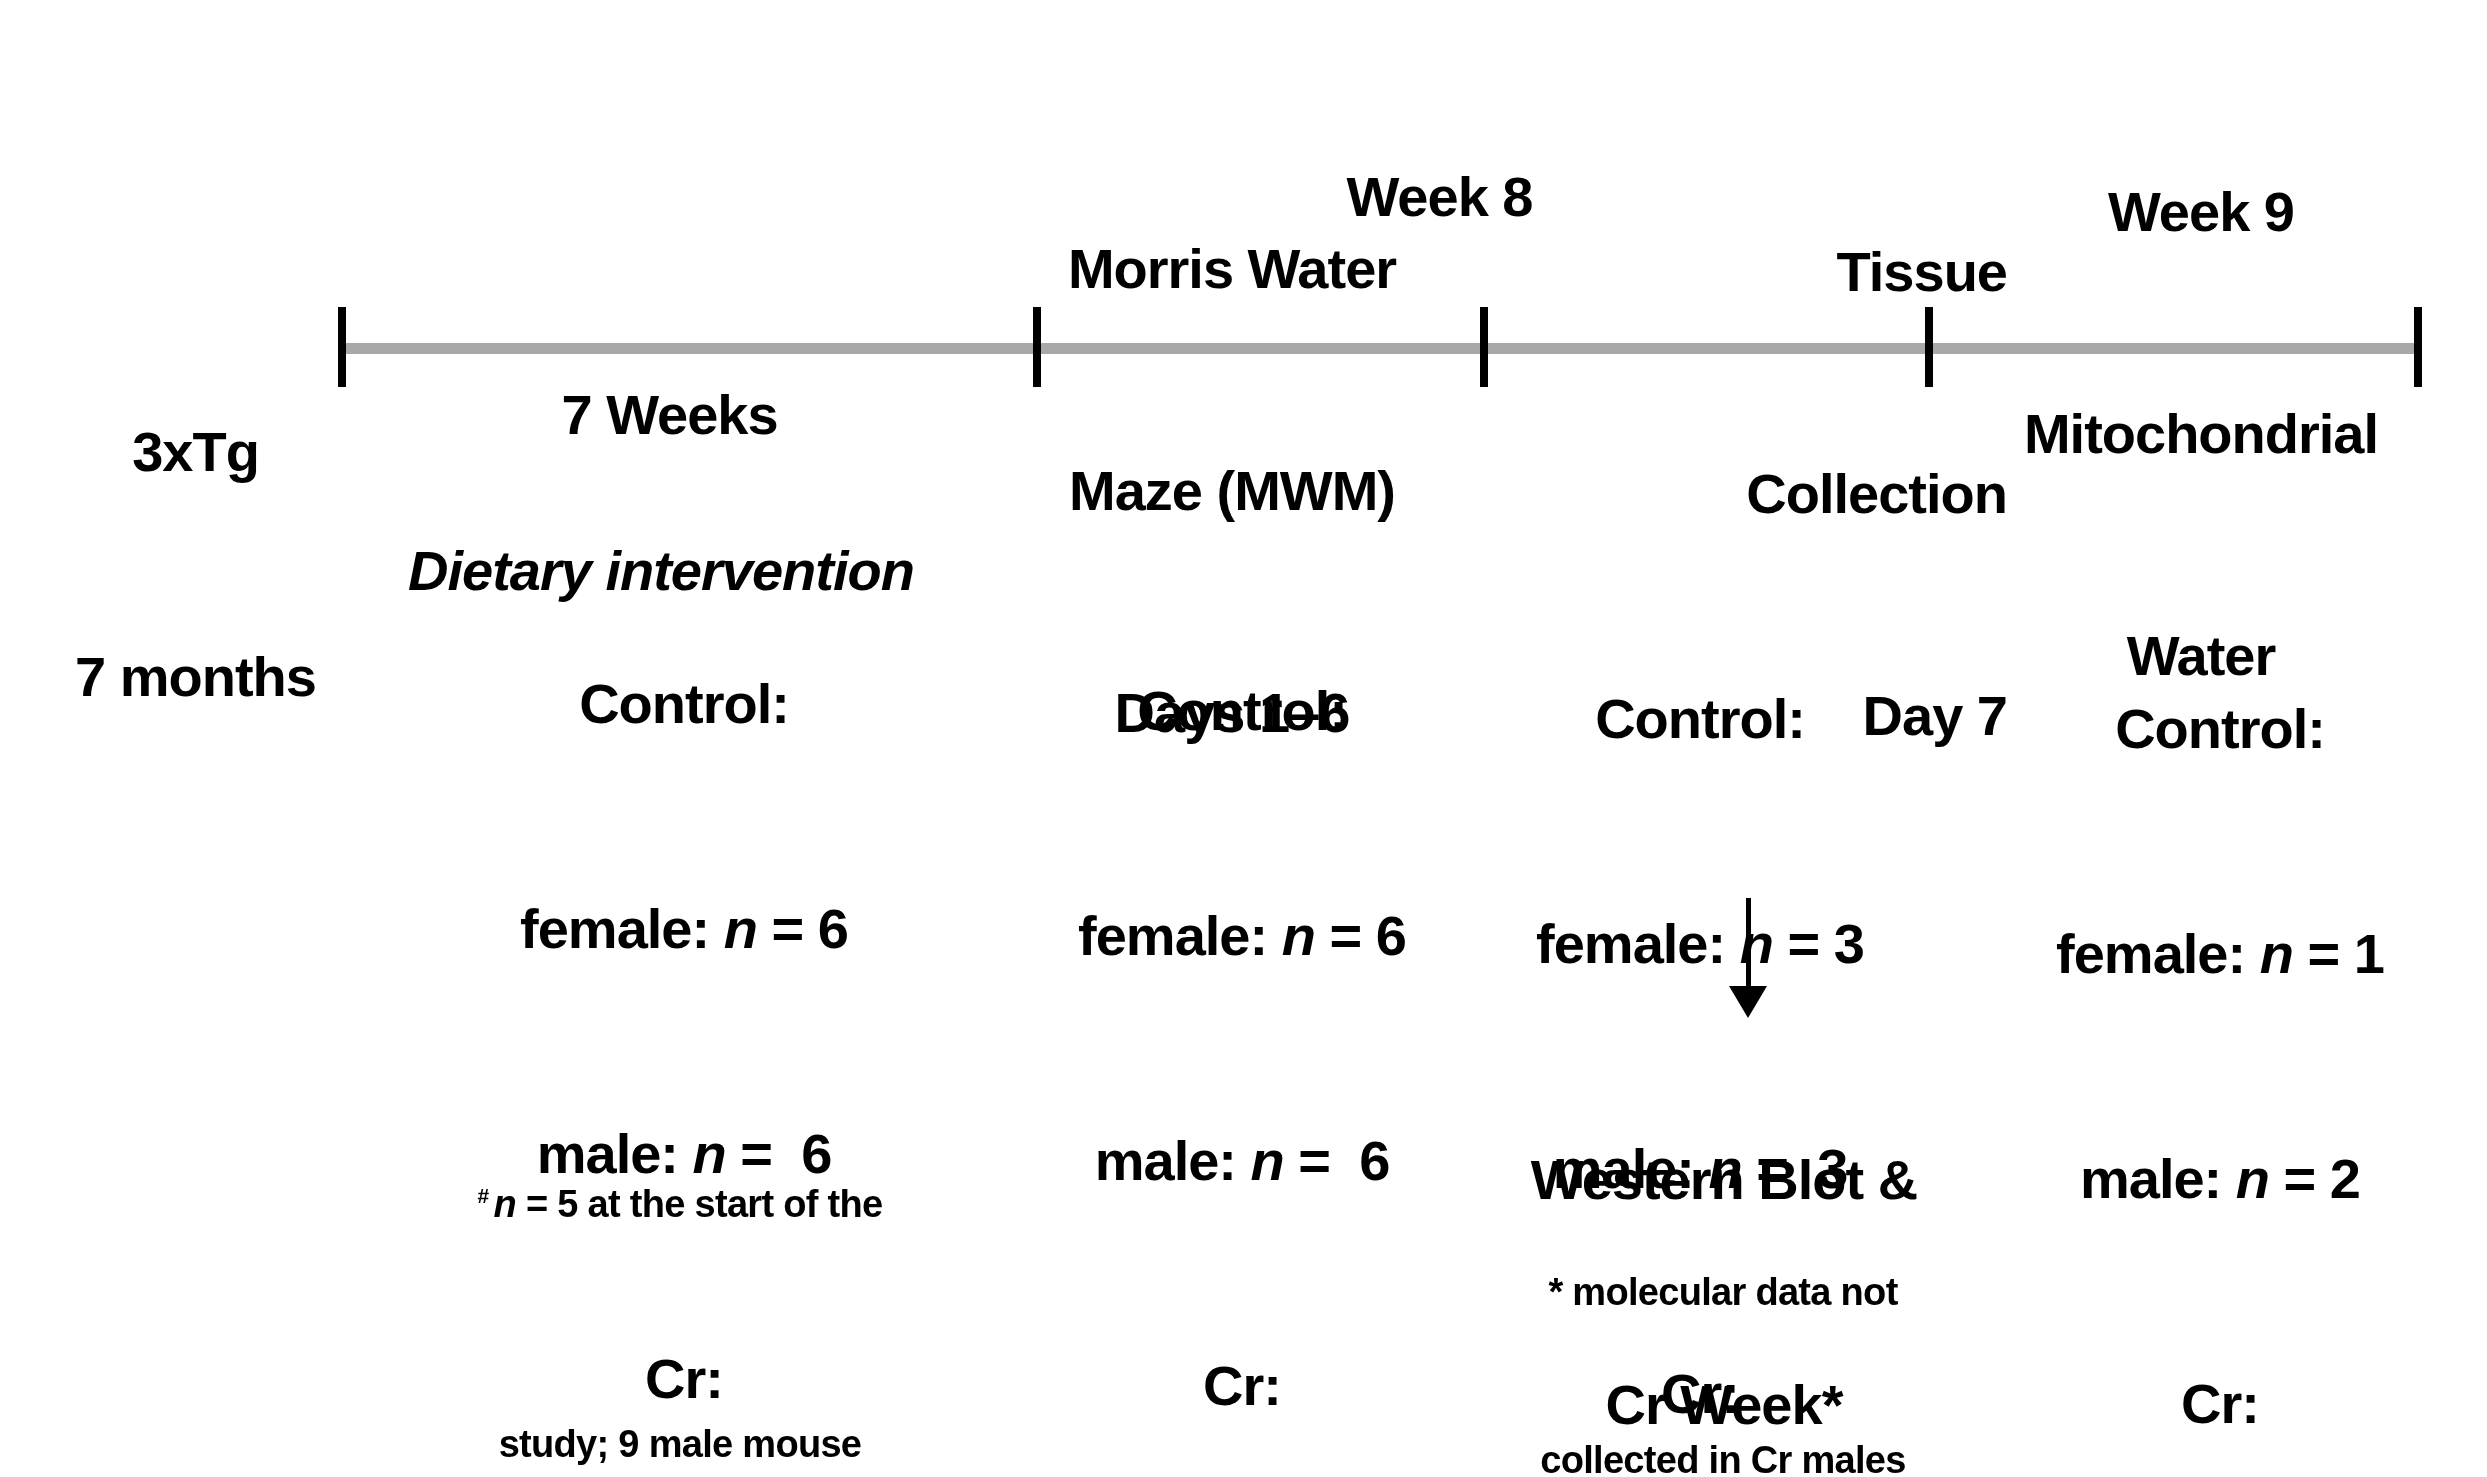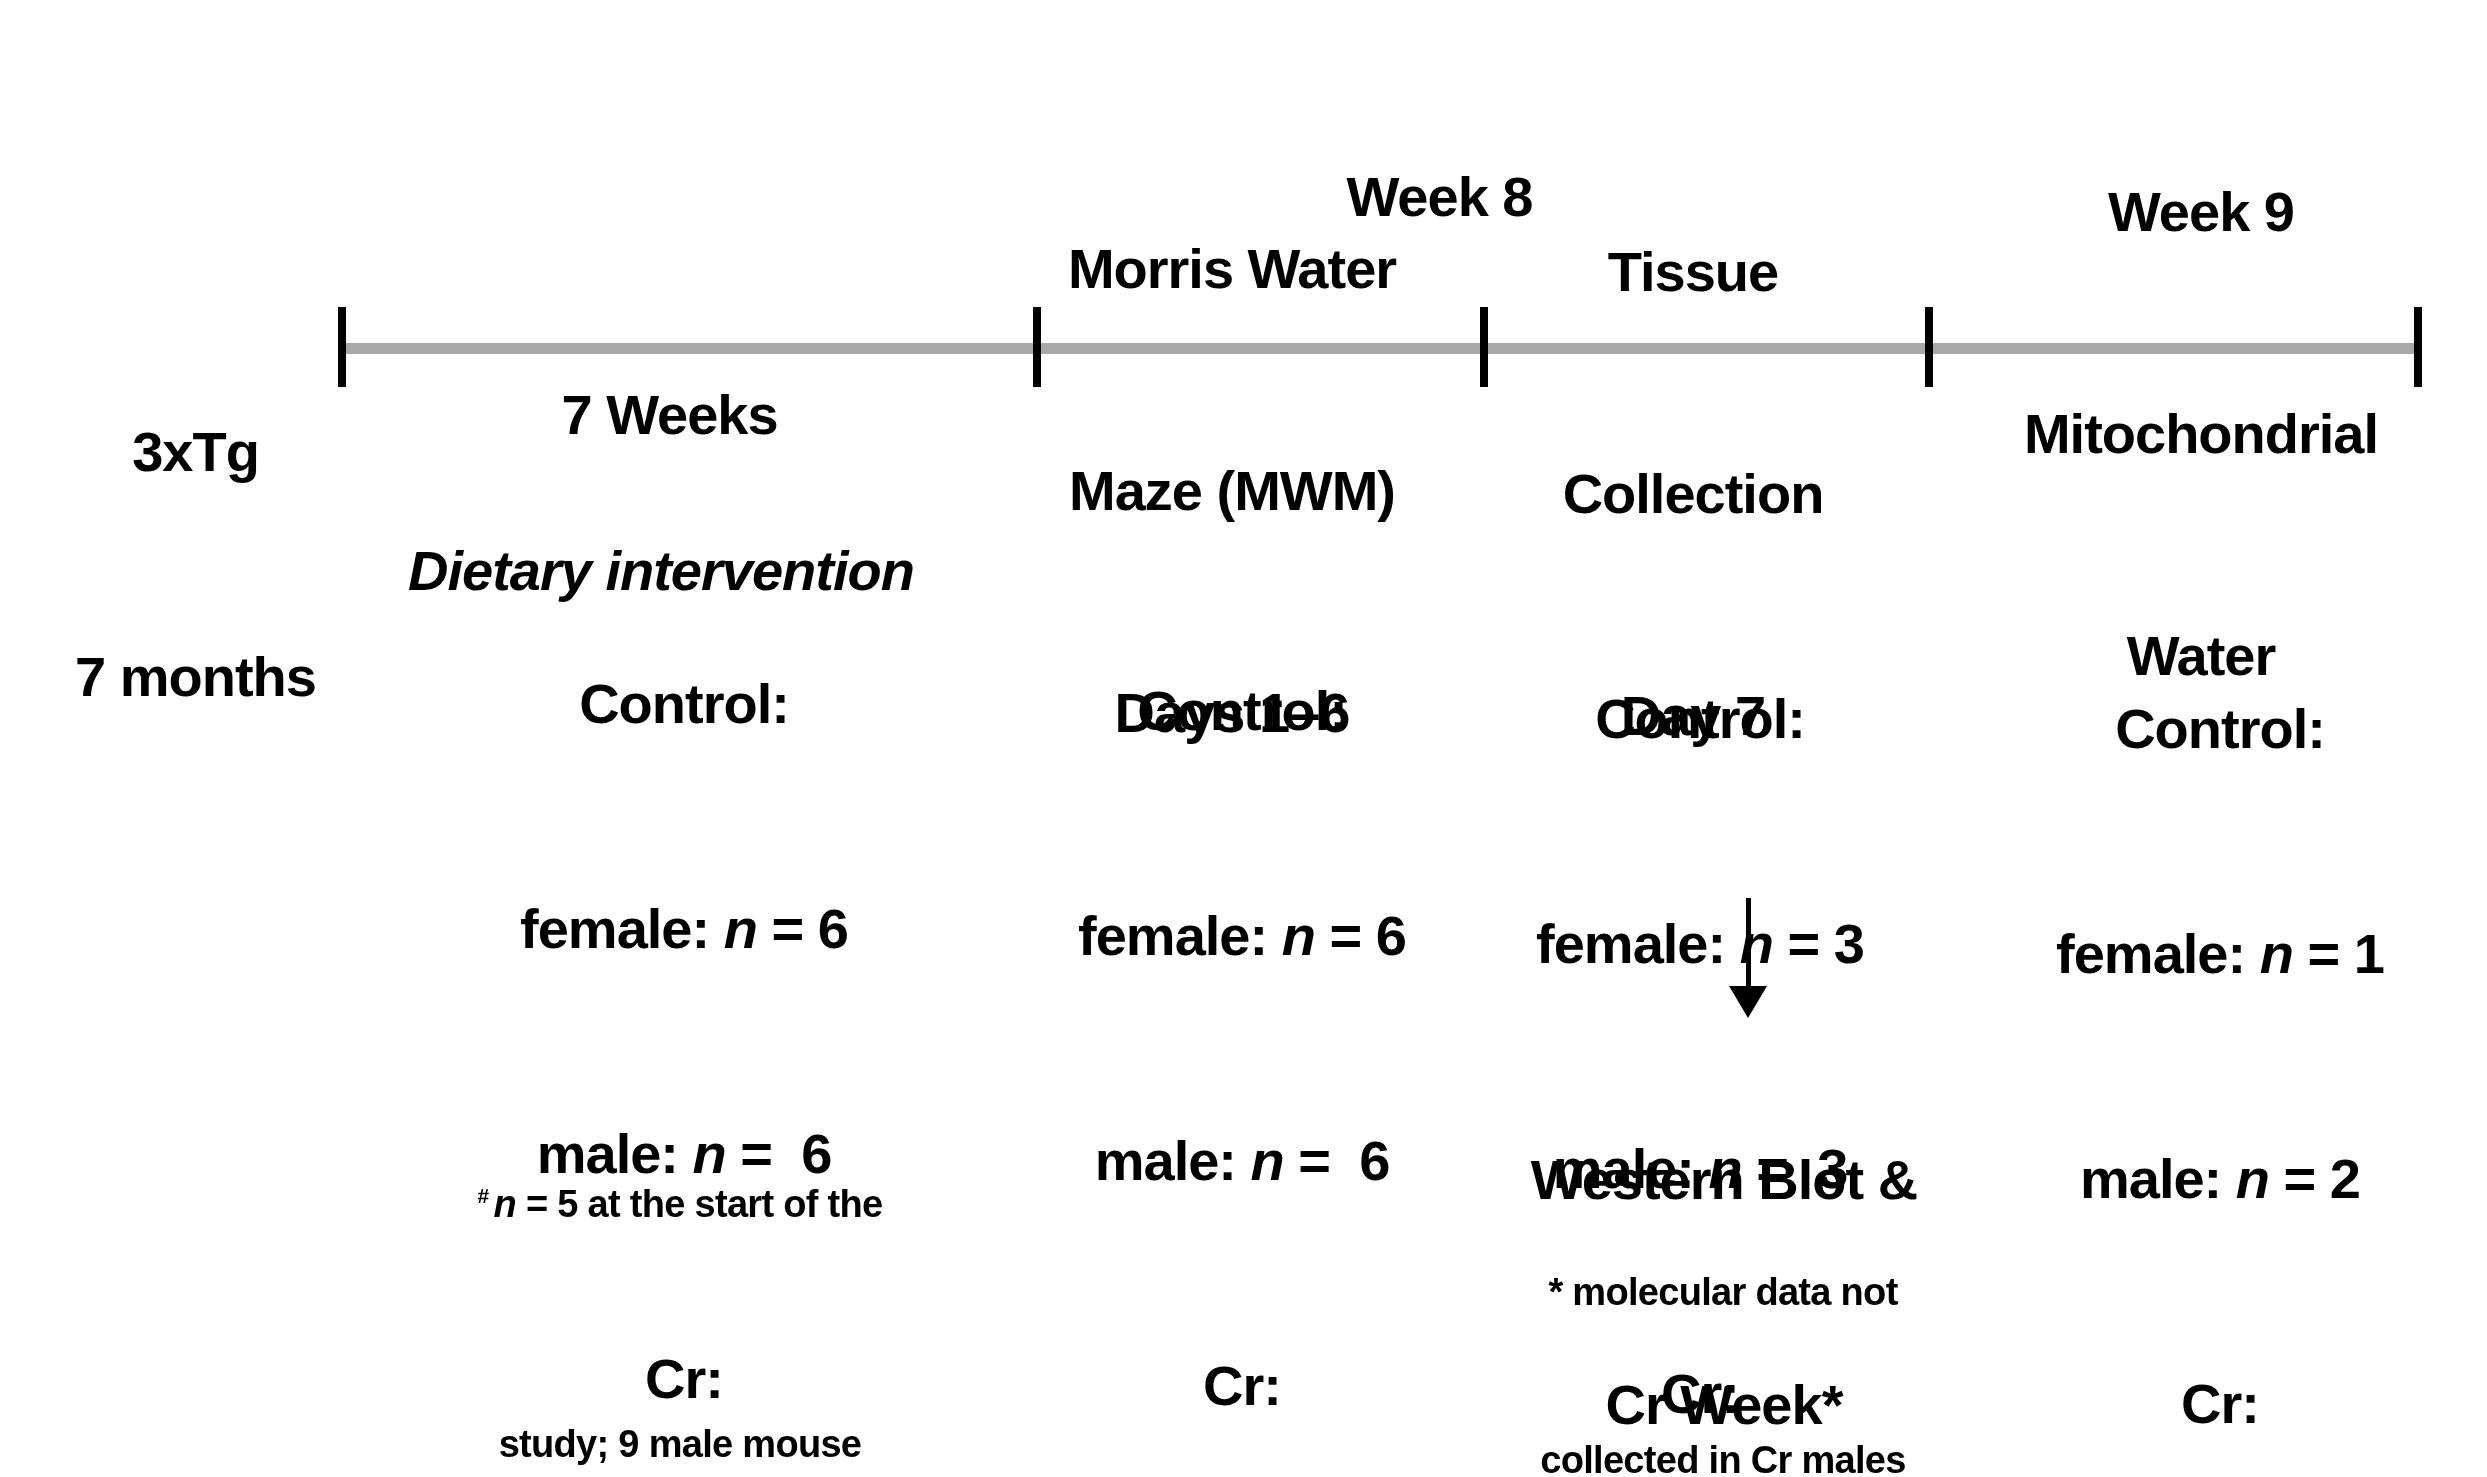--- a/index.html
+++ b/index.html
@@ -65,21 +65,21 @@
   <div class="block b80 head" style="left:460px; top:230px; width:419px;">
     <div><span>7 Weeks</span></div>
   </div>
 
   <div class="block b80 head" style="left:918px; top:84px; width:628px;">
     <div><span>Morris Water</span></div>
     <div><span>Maze (MWM)</span></div>
     <div><span>Days 1–6</span></div>
   </div>
 
-  <div class="block b80 head" style="left:1379px; top:87px; width:628px;">
+  <div class="block b80 head" style="left:1379px; top:87px; width:628px;text-align:right;">
     <div><span>Tissue</span></div>
     <div><span>Collection</span></div>
     <div><span>Day 7</span></div>
   </div>
 
   <div class="block b80 head" style="left:1887px; top:26.5px; width:628px;">
     <div><span>Week 9</span></div>
     <div><span>Mitochondrial</span></div>
     <div><span>Water</span></div>
   </div>

